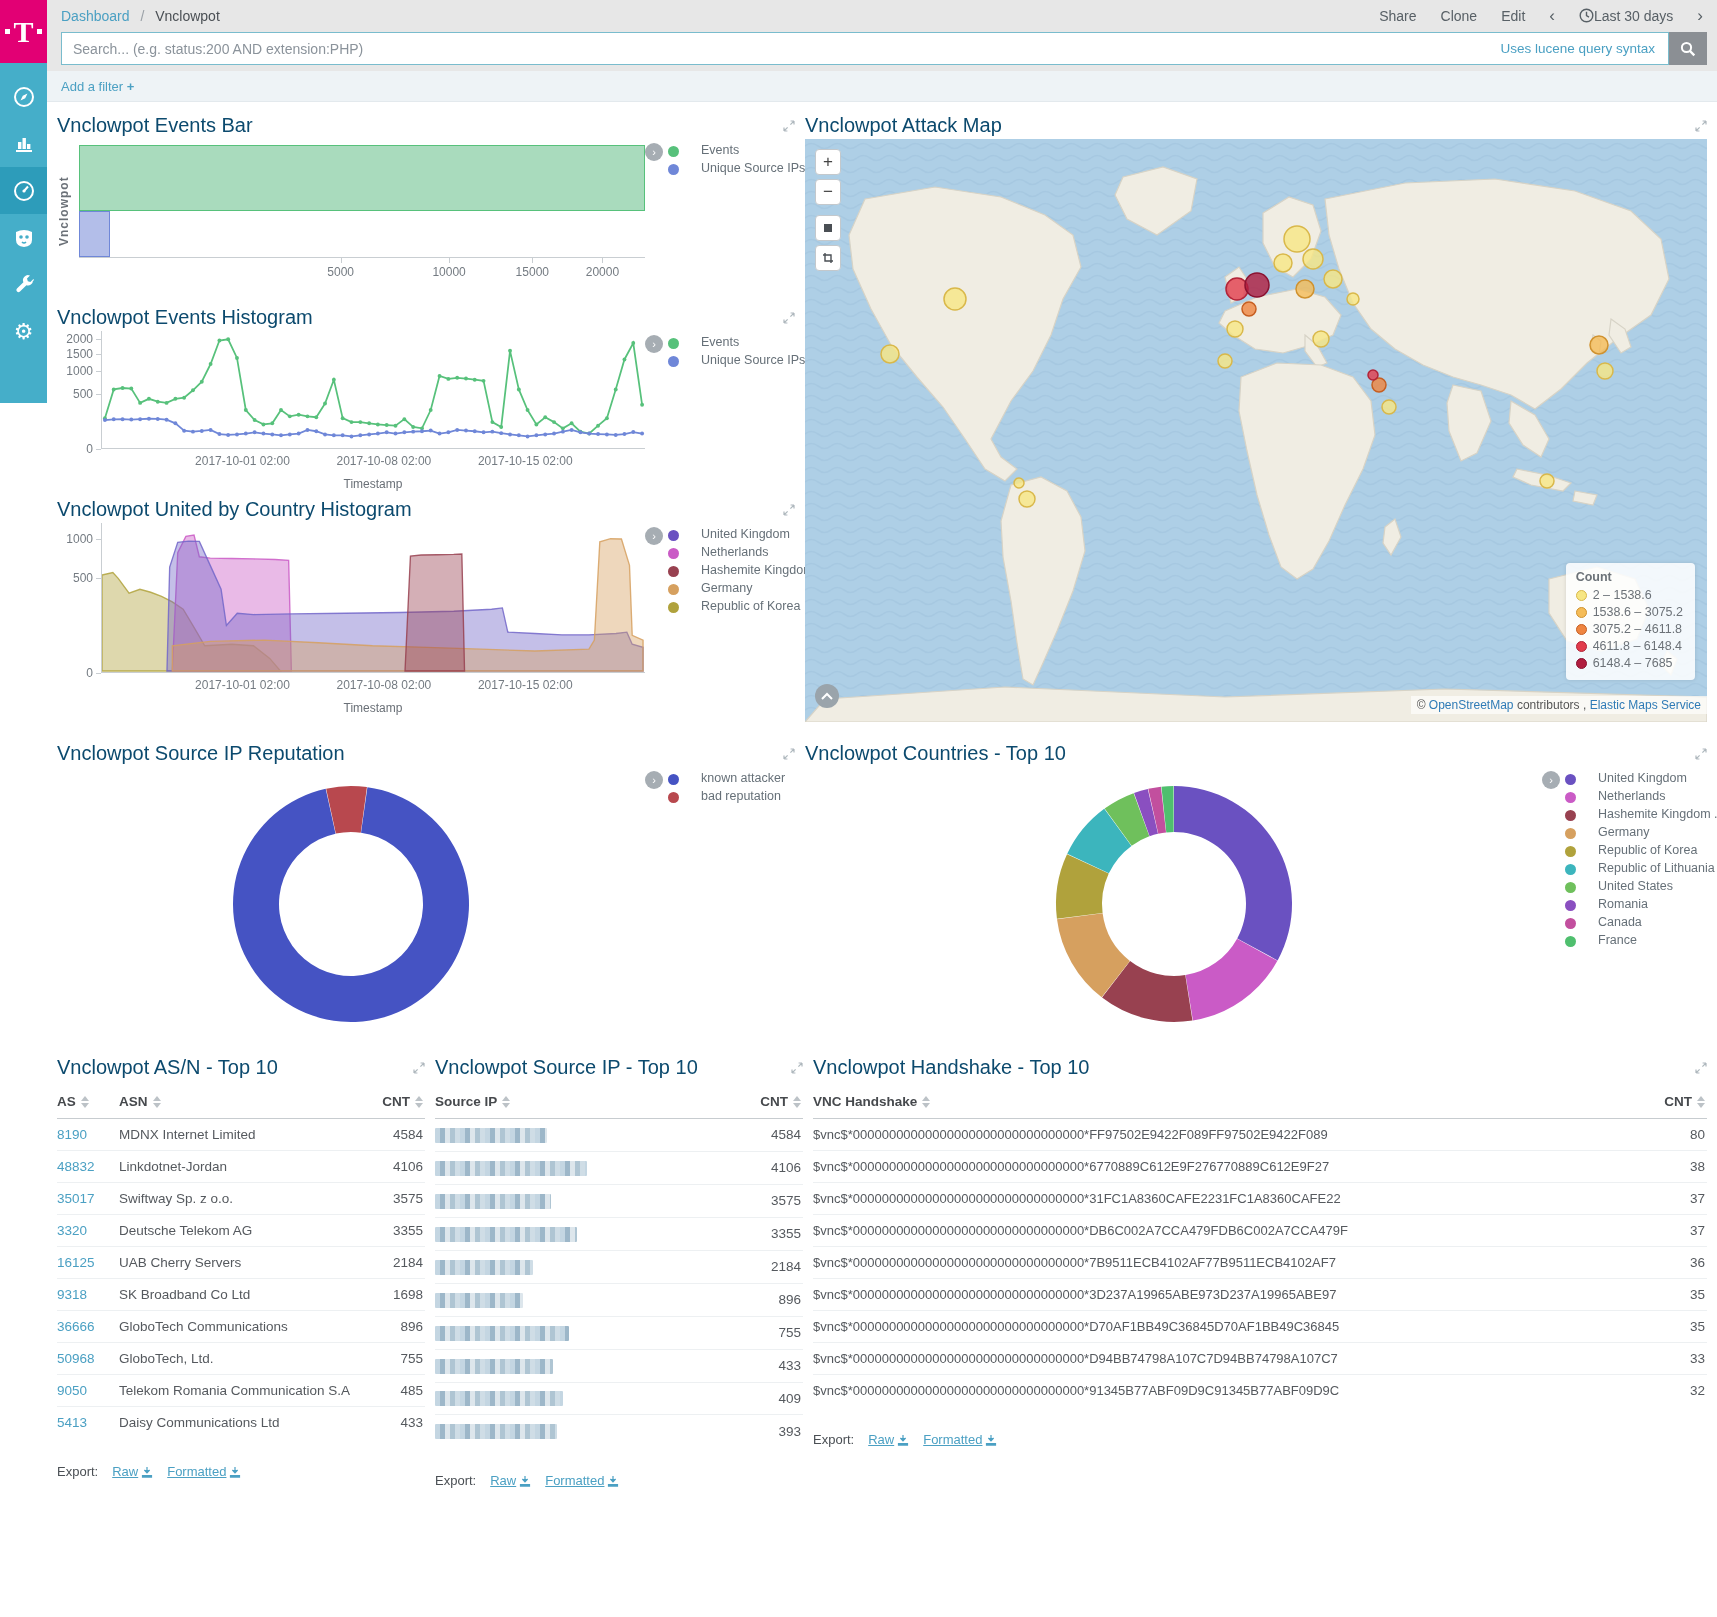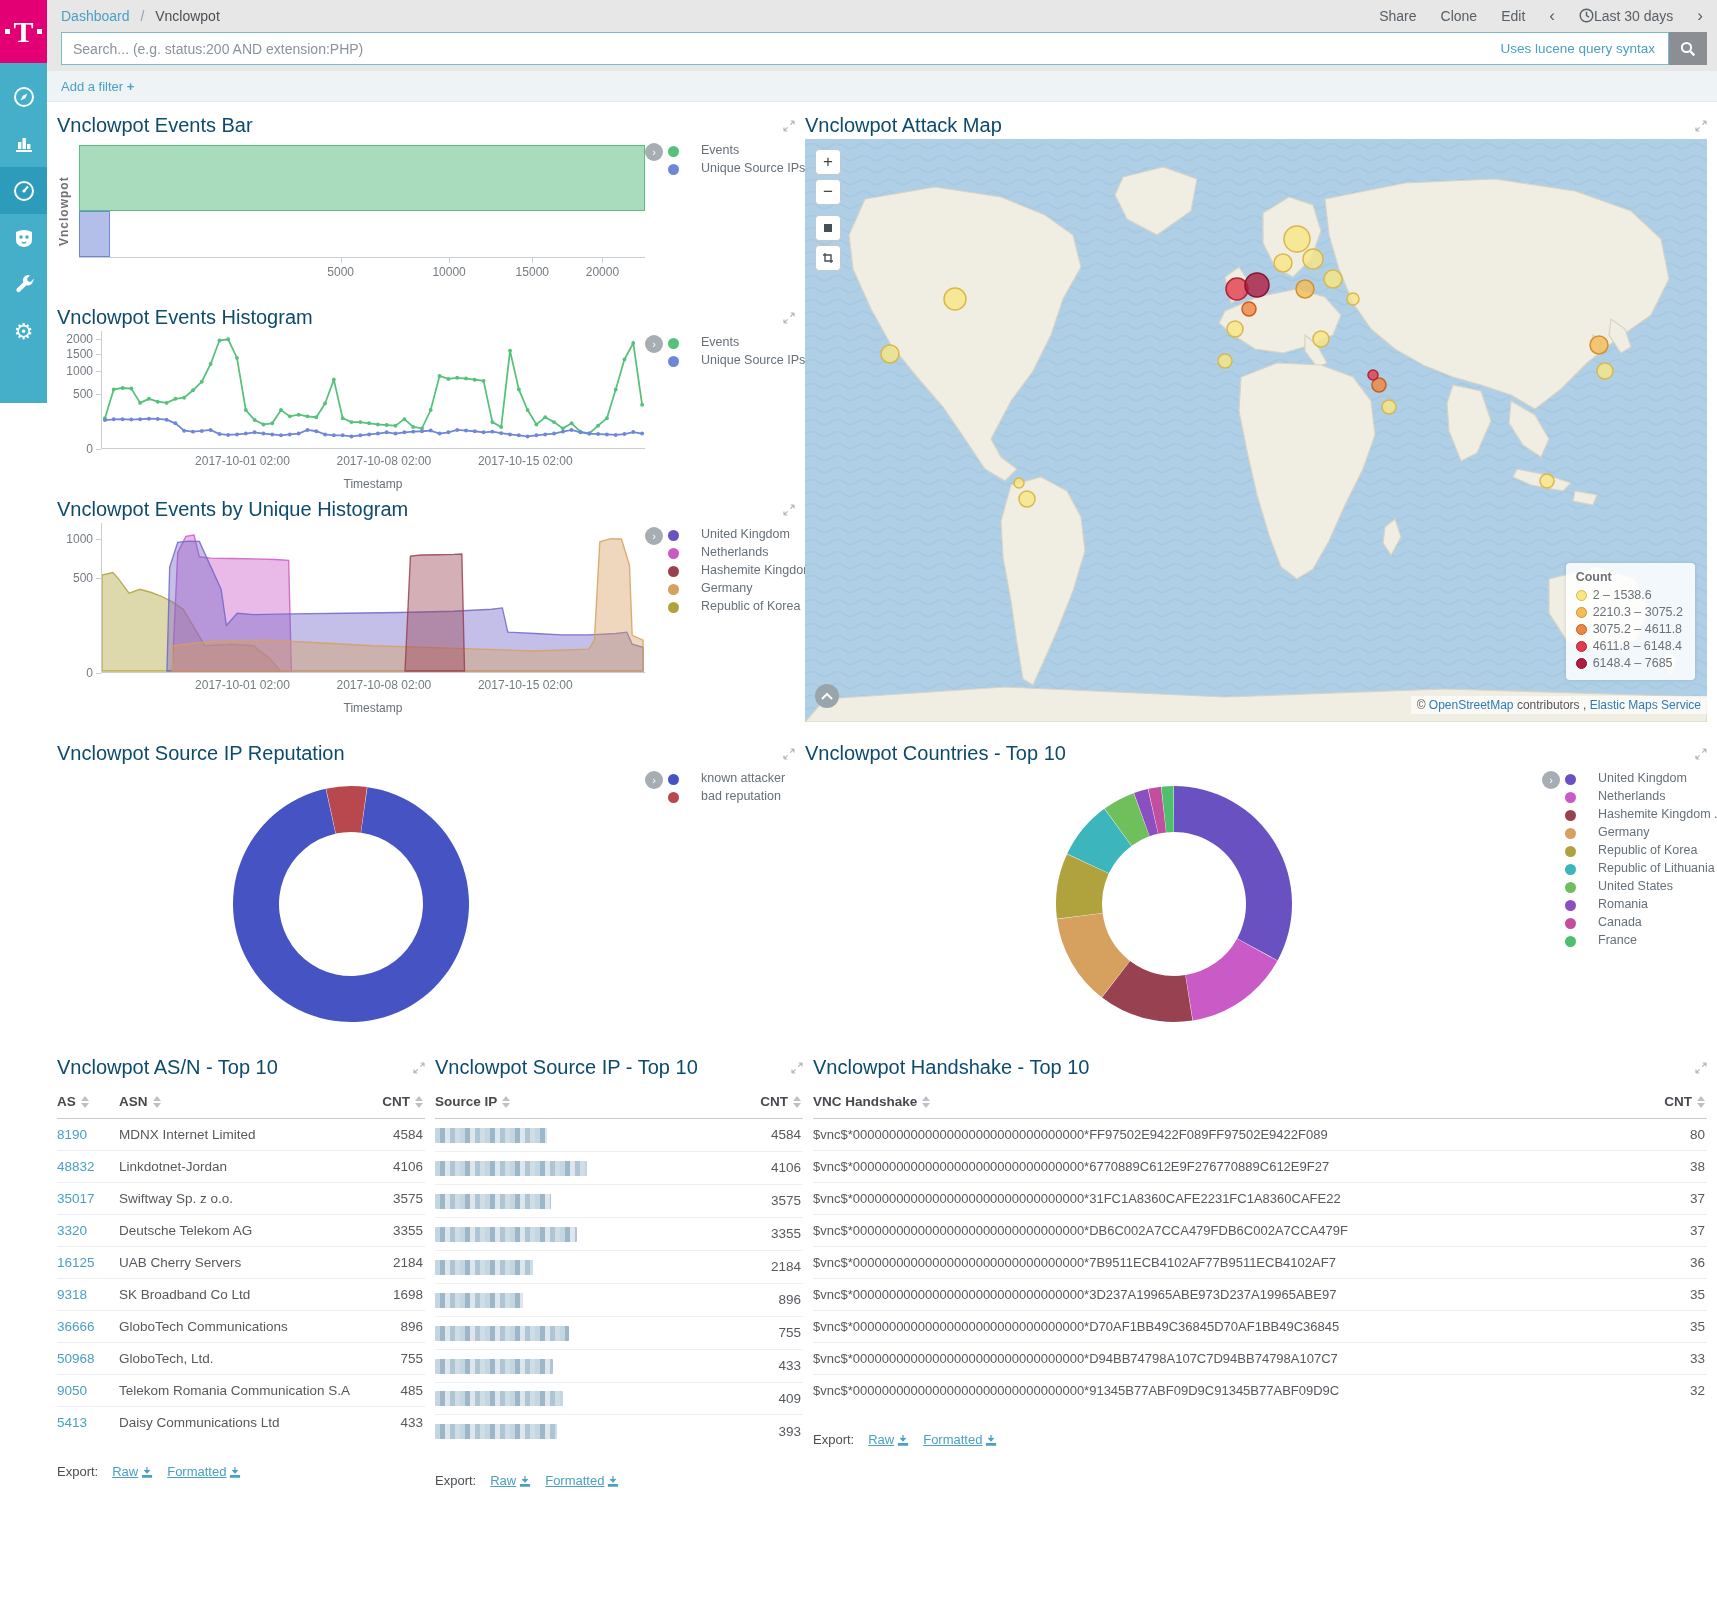--- a/index.html
+++ b/index.html
@@ -410,21 +410,21 @@
                   <span class="dot" style="background:#6f87d8"></span>
                   <span>Unique Source IPs</span>
                 </div>
               </div>
           </div>
         </div>
       </div>
 
       <div class="panel" style="height:238px">
         <div class="ptitle">
-            <span>Vnclowpot Events by Unique Histogram</span>
+            <span>Vnclowpot United by Country Histogram</span>
           <span class="expand"><svg width="12" height="12" viewBox="0 0 12 12">
                 <path d="M11 1L7.4 4.6M11 1H7.6M11 1v3.4M1 11l3.6-3.6M1 11V7.6M1 11h3.4" stroke="#9aa6ad" stroke-width="1.2" fill="none"></path>
               </svg></span>
         </div>
         <div class="pbody">
           <div class="lchart" id="country-histogram">
               <div class="plotrow" style="height:150px">
                 <div class="yax">
                   <span style="top:100%">0</span>
                   <i style="top:100%"></i>
@@ -600,21 +600,21 @@
             </div>
         </div>
         <div class="maplegend" id="map-legend">
           <div class="hd">Count</div>
         <div class="mlg-row">
               <span class="dot" style="background:#f7e683;border-color:#d9b84a"></span>
               <span>2 – 1538.6</span>
             </div>
             <div class="mlg-row">
               <span class="dot" style="background:#f5bc57;border-color:#d0922f"></span>
-              <span>2210.3 – 3075.2</span>
+              <span>1538.6 – 3075.2</span>
             </div>
             <div class="mlg-row">
               <span class="dot" style="background:#ef8540;border-color:#c65f22"></span>
               <span>3075.2 – 4611.8</span>
             </div>
             <div class="mlg-row">
               <span class="dot" style="background:#e23c4b;border-color:#b22438"></span>
               <span>4611.8 – 6148.4</span>
             </div>
             <div class="mlg-row">

